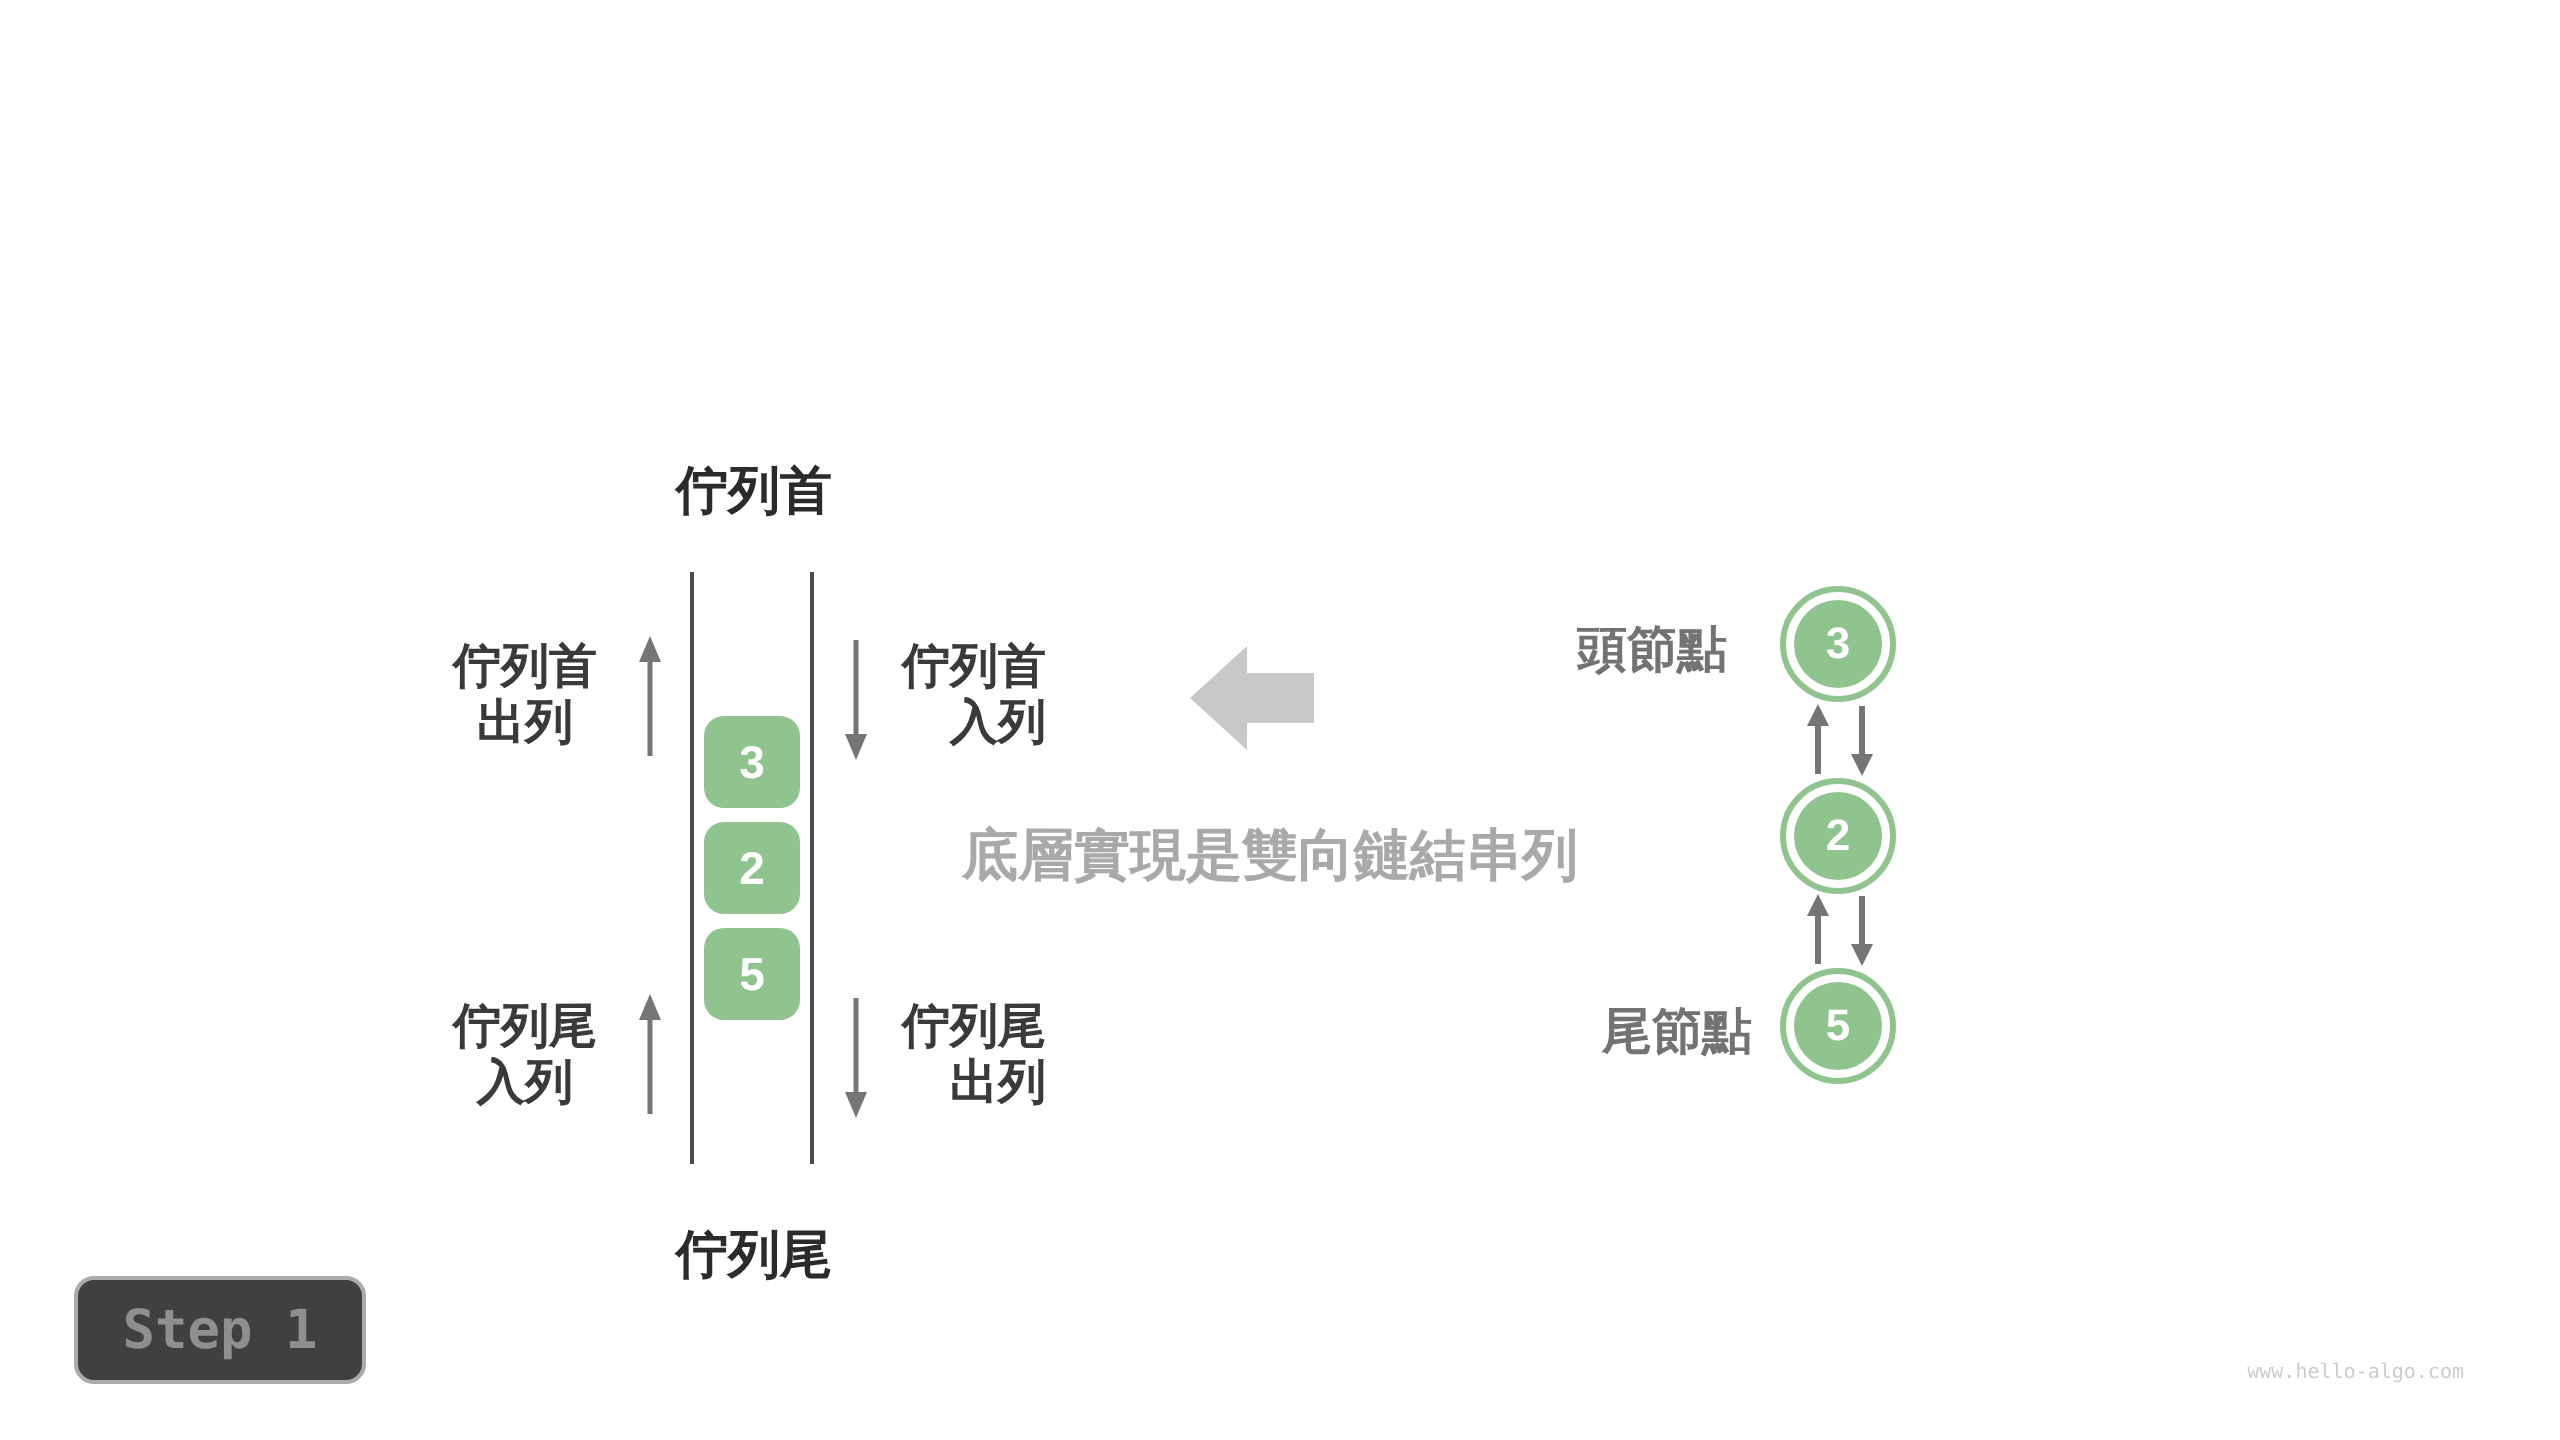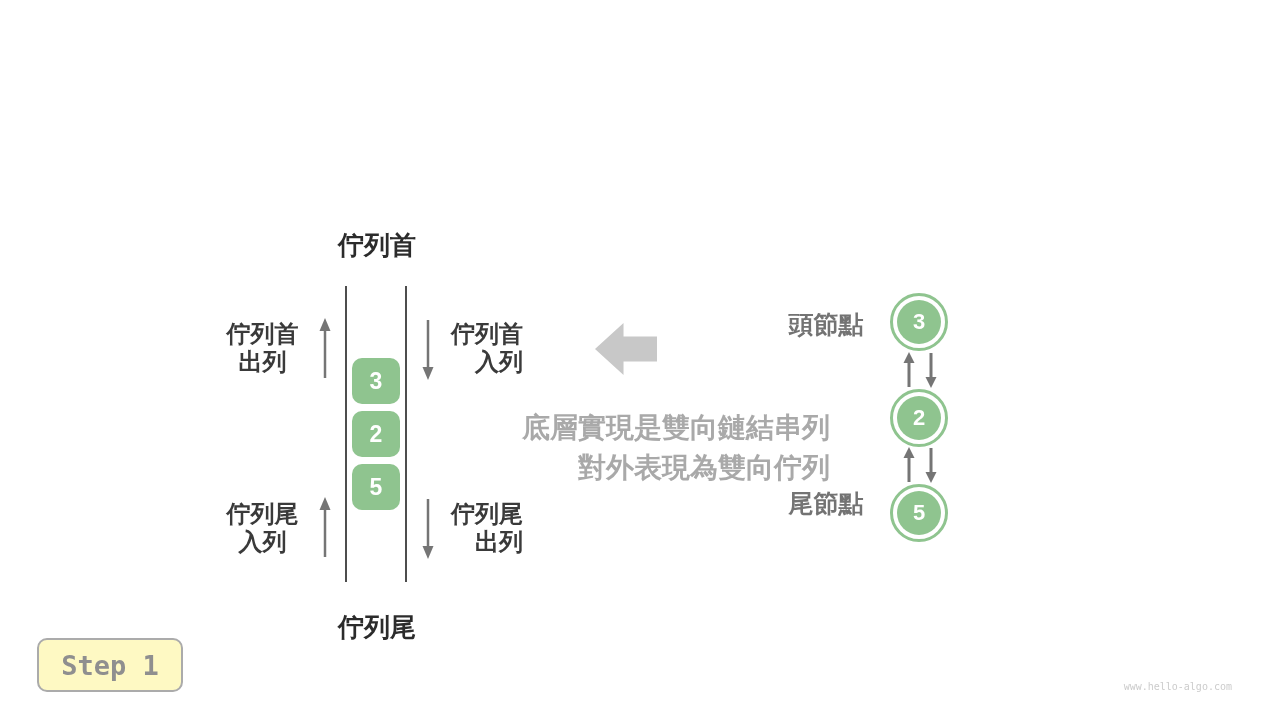--- a/index.html
+++ b/index.html
@@ -26,39 +26,39 @@
   .op-label.align-right{text-align:right;}
 
   
   .big-arrow{
     left:595px;top:323px;width:62px;height:52px;background:#C8C8C8;
     -webkit-clip-path:polygon(0 50%,46% 0,46% 26%,100% 26%,100% 74%,46% 74%,46% 100%);
     clip-path:polygon(0 50%,46% 0,46% 26%,100% 26%,100% 74%,46% 74%,46% 100%);
   }
 
   .caption{
-    left:440px;top:408px;width:390px;text-align:right;
+    left:440px;top:408px;width:390px;text-align:center;
     font-weight:bold;font-size:28px;line-height:40px;color:#A9A9A9;
   }
 
   
   .ll-label{width:100px;text-align:center;font-weight:bold;font-size:25px;color:#737373;}
   .ll-node{
     left:890px;width:52px;height:52px;border:3px solid #8FC48F;border-radius:50%;
     background:#ffffff;display:flex;align-items:center;justify-content:center;
   }
   .ll-node-inner{
     width:44px;height:44px;border-radius:50%;background:#8FC48F;
     color:#ffffff;font-weight:bold;font-size:22px;
     display:flex;align-items:center;justify-content:center;
   }
 
   .step-badge{
     left:37px;top:638px;width:146px;height:54px;box-sizing:border-box;
-    border:2px solid #ABABAB;border-radius:10px;background:#fef9c3;
+    border:2px solid #ABABAB;border-radius:10px;background:#404040;
     display:flex;align-items:center;justify-content:center;
     font-family:"DejaVu Sans Mono",monospace;font-weight:bold;font-size:27px;color:#8F8F8F;
   }
 
   .watermark{
     right:48px;top:681px;font-family:"DejaVu Sans Mono",monospace;
     font-size:10px;color:#cccccc;
   }
 </style>
 </head>
@@ -109,25 +109,24 @@
   </svg>
   <div class="abs op-label align-right" style="left:428px;top:500px;">
     <div>佇列尾</div>
     <div>出列</div>
   </div>
 
   <div class="abs big-arrow"></div>
 
   <div class="abs caption">
     <div>底層實現是雙向鏈結串列</div>
-    <div>對外表現為雙向佇列</div>
   </div>
 
   <div class="abs ll-label" style="left:776px;top:308px;">頭節點</div>
-  <div class="abs ll-label" style="left:776px;top:487px;">尾節點</div>
+  <div class="abs ll-label" style="left:776px;top:499px;text-align:right;">尾節點</div>
 
   <div class="abs ll-node" style="top:293px;">
     <div class="ll-node-inner">3</div>
   </div>
   <div class="abs ll-node" style="top:389px;">
     <div class="ll-node-inner">2</div>
   </div>
   <div class="abs ll-node" style="top:484px;">
     <div class="ll-node-inner">5</div>
   </div>

